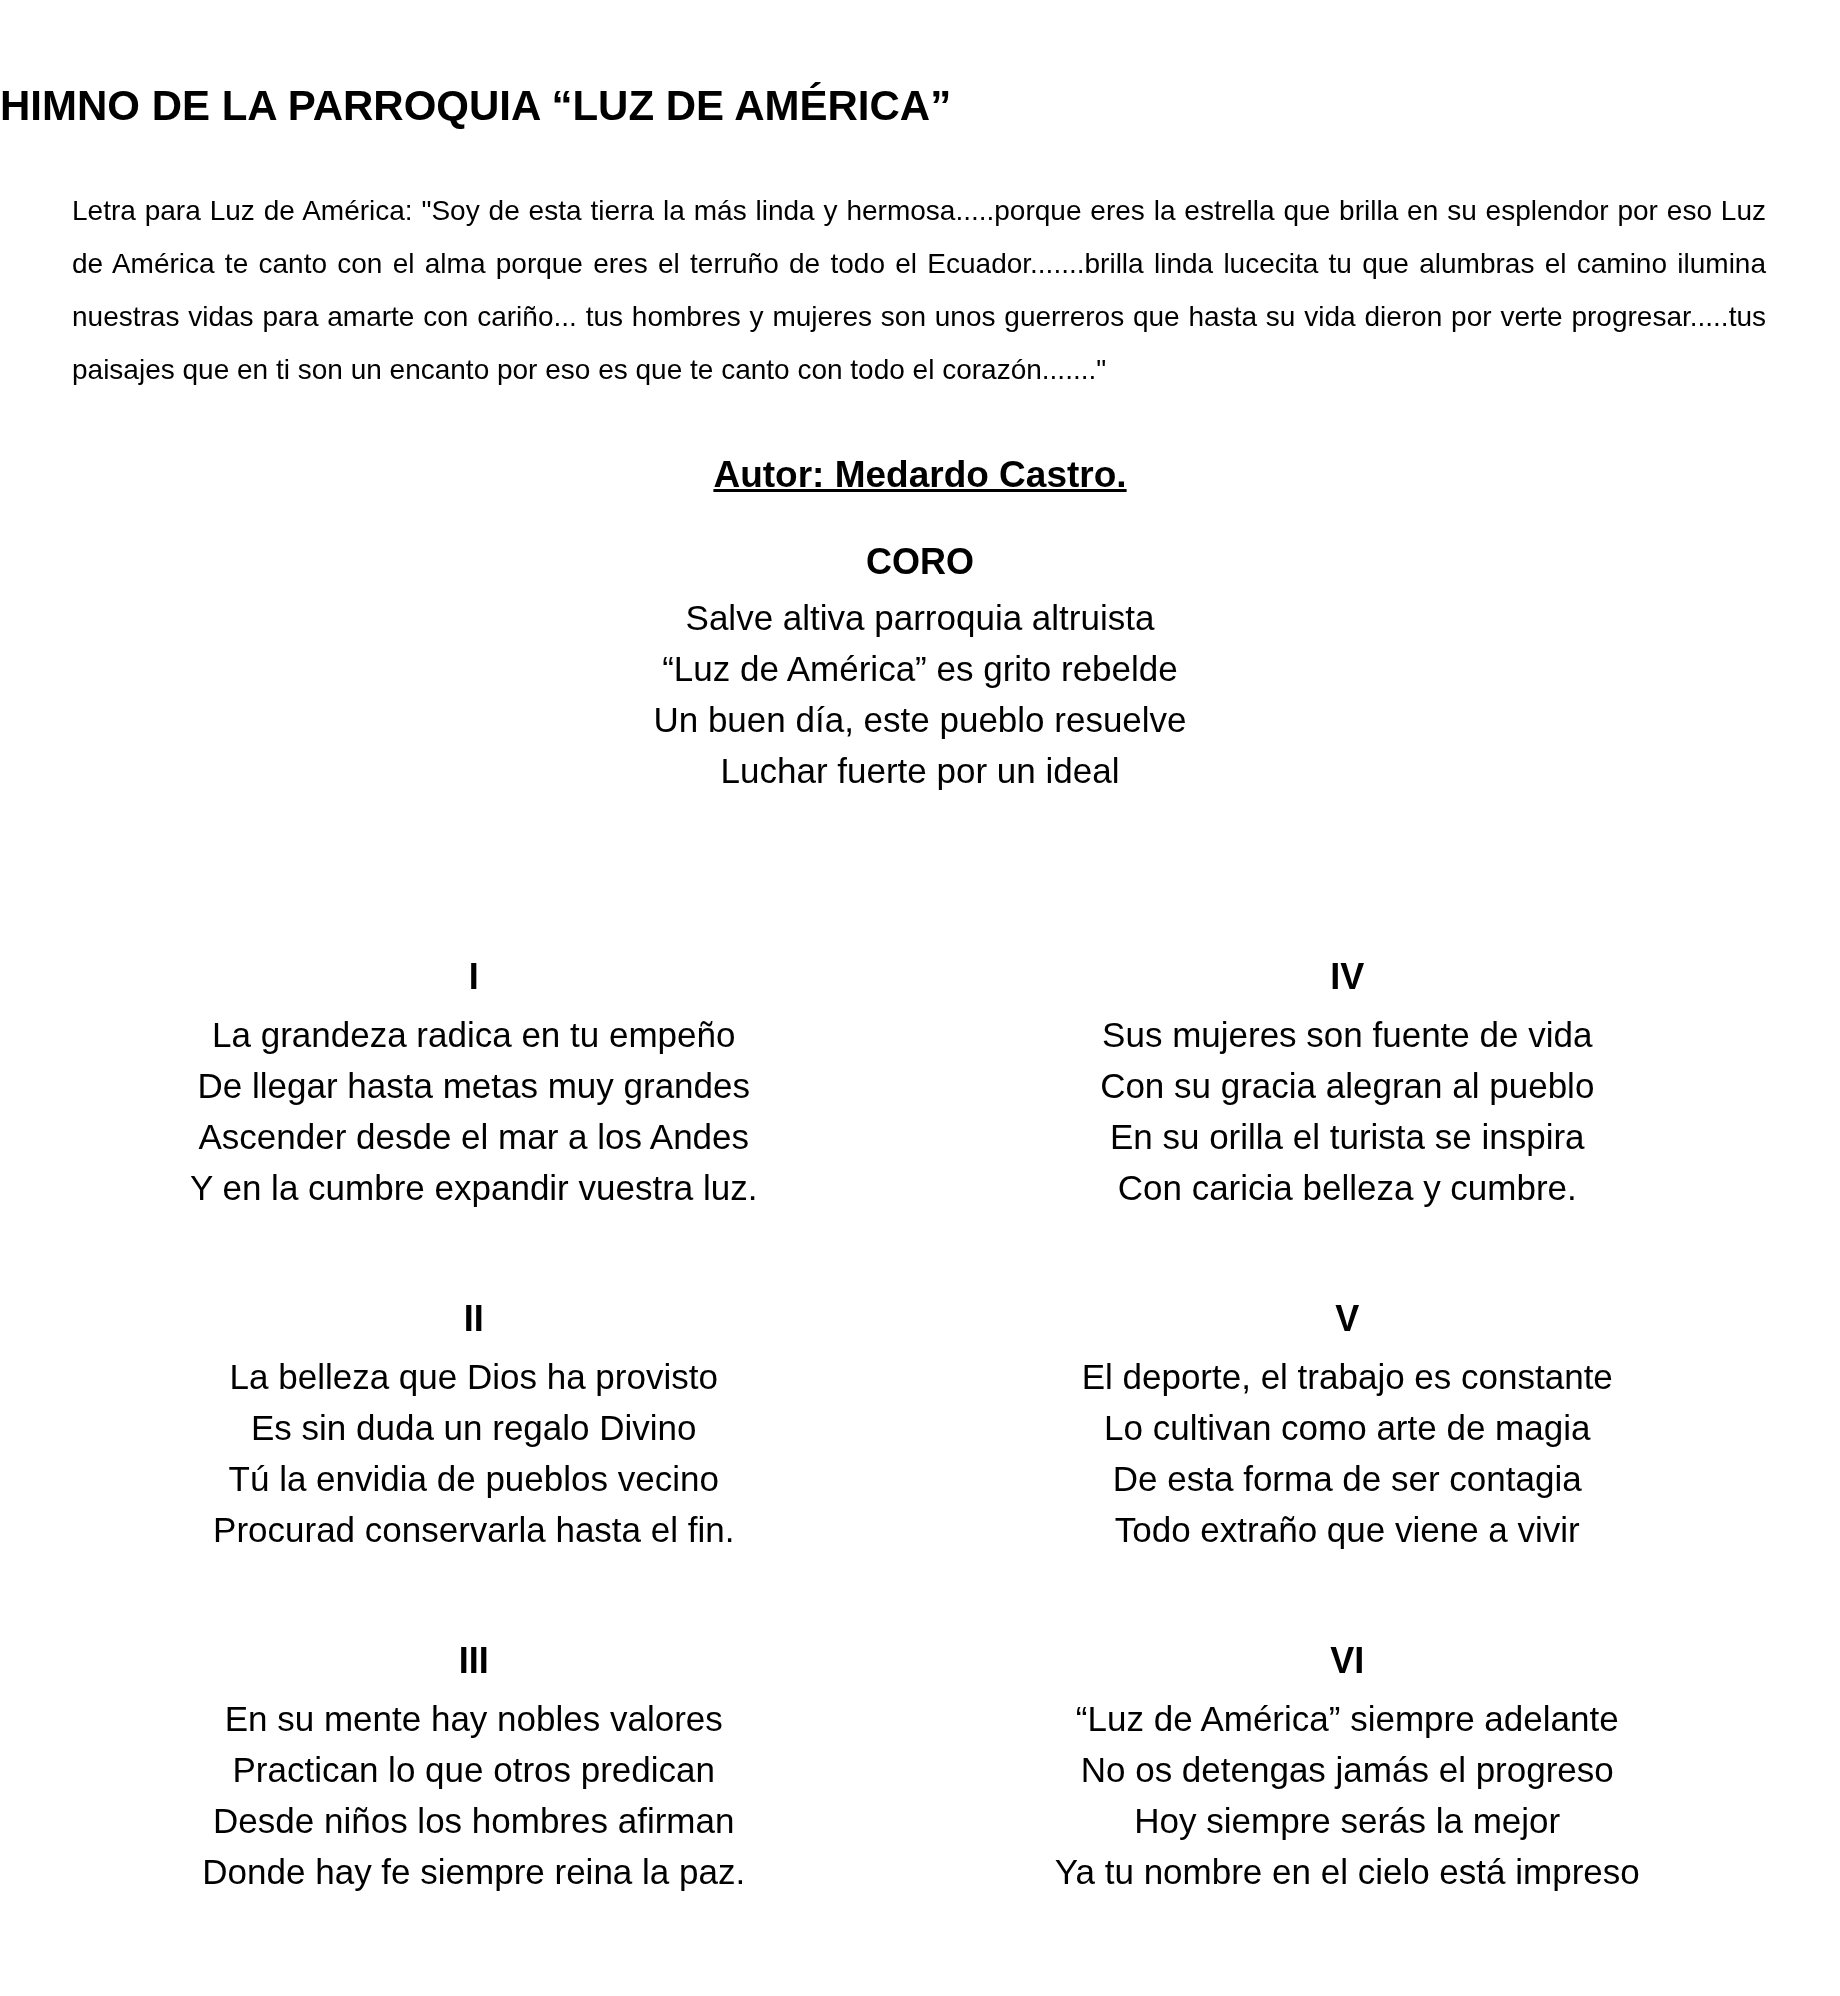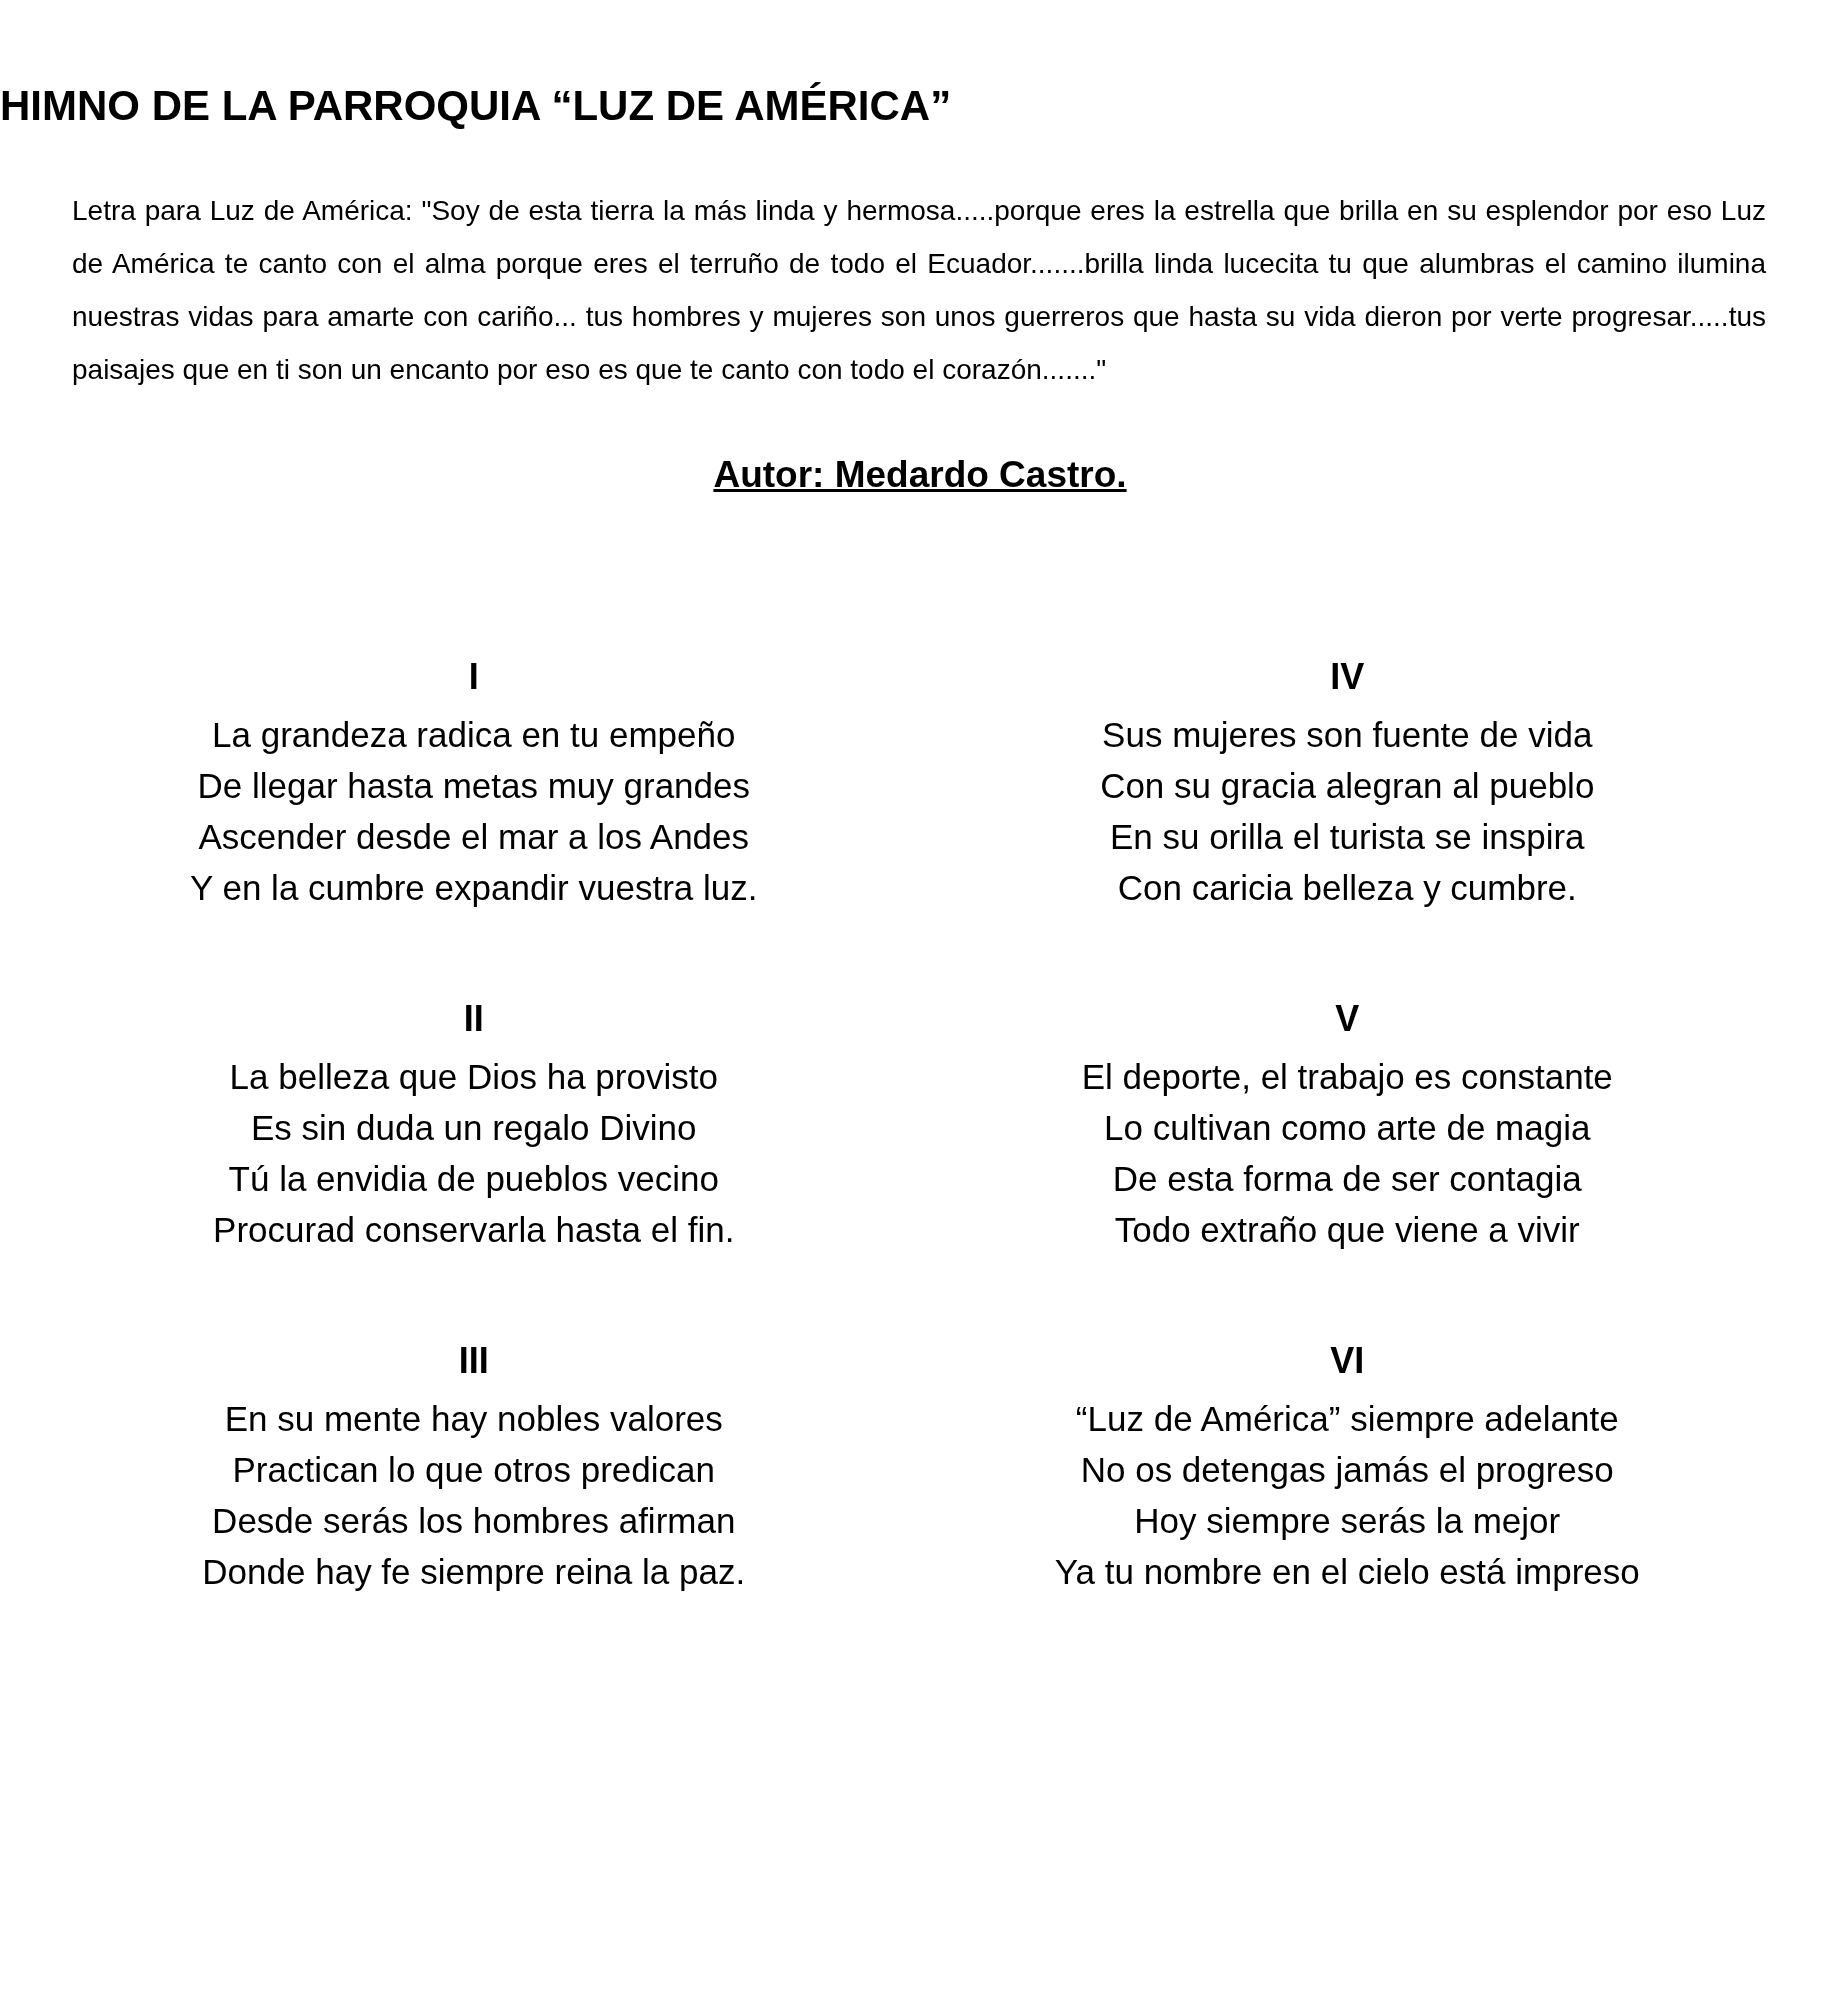--- a/index.html
+++ b/index.html
@@ -67,20 +67,27 @@
 <body>
 
 <div class="page">
 
   <h1 class="title">HIMNO DE LA PARROQUIA “LUZ DE AMÉRICA”</h1>
 
   <p class="intro">Letra para Luz de América: "Soy de esta tierra la más linda y hermosa.....porque eres la estrella que brilla en su esplendor por eso Luz de América te canto con el alma porque eres el terruño de todo el Ecuador.......brilla linda lucecita tu que alumbras el camino ilumina nuestras vidas para amarte con cariño... tus hombres y mujeres son unos guerreros que hasta su vida dieron por verte progresar.....tus paisajes que en ti son un encanto por eso es que te canto con todo el corazón......."</p>
 
   <p class="author">Autor: Medardo Castro.</p>
 
+  <div class="coro">
+    <div class="coro-heading">CORO</div>
+    <div class="poem-line">Salve altiva parroquia altruista</div>
+    <div class="poem-line">“Luz de América” es grito rebelde</div>
+    <div class="poem-line">Un buen día, este pueblo resuelve</div>
+    <div class="poem-line">Luchar fuerte por un ideal</div>
+  </div>
 
   <div class="stanzas">
 
     <div class="stanza">
       <div class="stanza-number">I</div>
       <div class="poem-line">La grandeza radica en tu empeño</div>
       <div class="poem-line">De llegar hasta metas muy grandes</div>
       <div class="poem-line">Ascender desde el mar a los Andes</div>
       <div class="poem-line">Y en la cumbre expandir vuestra luz.</div>
     </div>
@@ -106,21 +113,21 @@
       <div class="poem-line">El deporte, el trabajo es constante</div>
       <div class="poem-line">Lo cultivan como arte de magia</div>
       <div class="poem-line">De esta forma de ser contagia</div>
       <div class="poem-line">Todo extraño que viene a vivir</div>
     </div>
 
     <div class="stanza">
       <div class="stanza-number">III</div>
       <div class="poem-line">En su mente hay nobles valores</div>
       <div class="poem-line">Practican lo que otros predican</div>
-      <div class="poem-line">Desde serás los hombres afirman</div>
+      <div class="poem-line">Desde niños los hombres afirman</div>
       <div class="poem-line">Donde hay fe siempre reina la paz.</div>
     </div>
 
     <div class="stanza">
       <div class="stanza-number">VI</div>
       <div class="poem-line">“Luz de América” siempre adelante</div>
       <div class="poem-line">No os detengas jamás el progreso</div>
       <div class="poem-line">Hoy siempre serás la mejor</div>
       <div class="poem-line">Ya tu nombre en el cielo está impreso</div>
     </div>

